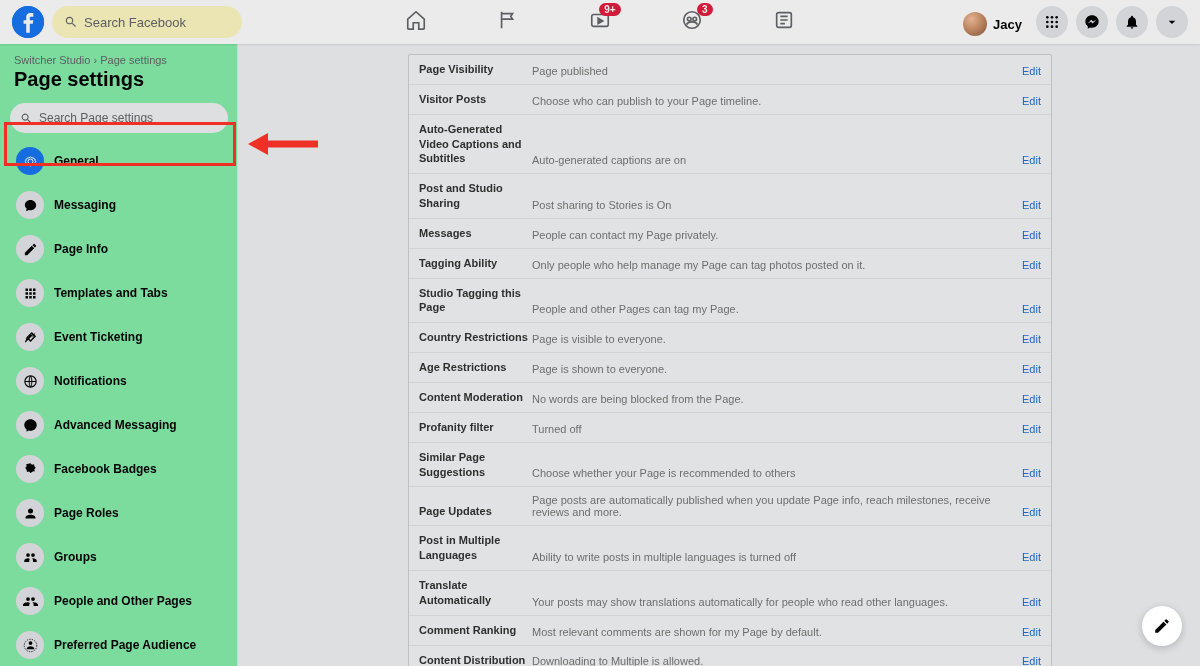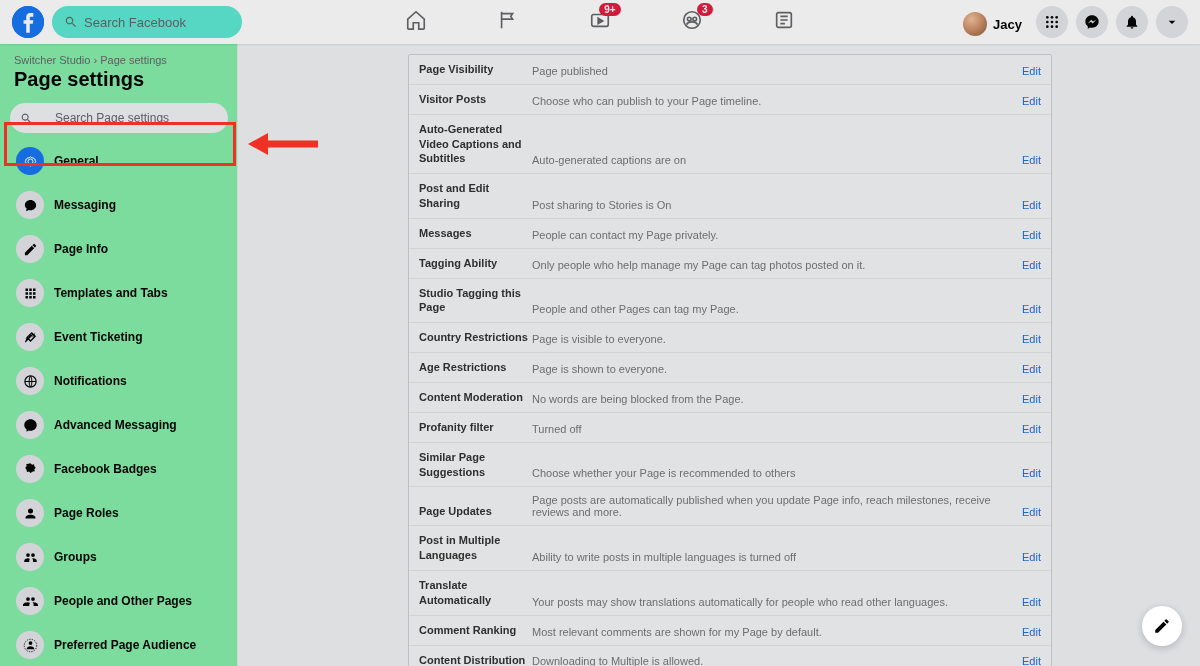--- a/index.html
+++ b/index.html
@@ -5,38 +5,38 @@
 * { margin: 0; padding: 0; box-sizing: border-box; font-family: Helvetica, Arial, sans-serif; }
 body { width: 1200px; height: 666px; overflow: hidden; background: #f0f2f5; position: relative; }
 
 
 .dim-overlay { position: absolute; inset: 0; background: rgba(0,0,0,0.08); z-index: 500; pointer-events: none; }
 
 
 .topbar { position: absolute; top: 0; left: 0; right: 0; height: 44px; background: #fff; display: flex; align-items: center; padding: 0 12px; box-shadow: 0 1px 2px rgba(0,0,0,.1); z-index: 10; }
 .fb-logo { width: 32px; height: 32px; border-radius: 50%; background: #1877f2; display: flex; align-items: center; justify-content: center; color: #fff; font-weight: 800; font-size: 22px; flex: none; }
 .fb-logo svg { width: 32px; height: 32px; }
-.search-pill { margin-left: 8px; background: #5eead4; border-radius: 20px; height: 32px; display: flex; align-items: center; padding: 0 12px; color: #65676b; font-size: 13px; width: 190px; }
+.search-pill { margin-left: 8px; background: #fef9c3; border-radius: 20px; height: 32px; display: flex; align-items: center; padding: 0 12px; color: #65676b; font-size: 13px; width: 190px; }
 .search-pill svg { width: 14px; height: 14px; margin-right: 6px; }
 .top-icons { flex: 1; display: flex; justify-content: center; gap: 70px; align-items: center; }
 .top-icon { position: relative; color: #65676b; }
 .top-icon svg { width: 22px; height: 22px; }
 .badge { position: absolute; top: -6px; right: -10px; background: #e41e3f; color: #fff; font-size: 10px; border-radius: 9px; padding: 1px 5px; font-weight: 600; }
 .top-right { display: flex; align-items: flex-end; gap: 8px; }
 .user-chip { display: flex; align-items: center; gap: 6px; font-size: 13px; font-weight: 600; color: #050505; padding: 2px 6px; border-radius: 16px; }
 .avatar { width: 24px; height: 24px; border-radius: 50%; background: radial-gradient(circle at 35% 30%, #f4c2a1 0%, #d49870 40%, #8b5a3c 100%); }
 .circ-btn { width: 32px; height: 32px; border-radius: 50%; background: #e4e6eb; display: flex; align-items: center; justify-content: center; color: #050505; }
 .circ-btn svg { width: 16px; height: 16px; }
 
 
 .sidebar { position: absolute; left: 0; top: 44px; bottom: 0; width: 238px; background: #86efac; overflow-y: auto; box-shadow: inset -1px 0 0 #e4e6eb; }
 .crumb { padding: 10px 14px 0; font-size: 11px; color: #65676b; }
 .crumb a { color: #65676b; text-decoration: none; }
 .page-title { padding: 2px 14px 8px; font-size: 20px; font-weight: 800; color: #050505; }
-.side-search { margin: 4px 10px 6px; background: #f0f2f5; border-radius: 18px; height: 30px; display: flex; align-items: center; padding: 0 10px; color: #65676b; font-size: 12px; gap: 22px; }
+.side-search { margin: 4px 10px 6px; background: #f0f2f5; border-radius: 18px; height: 30px; display: flex; align-items: center; padding: 0 10px; color: #65676b; font-size: 12px; gap: 6px; }
 .side-search svg { width: 13px; height: 13px; }
 .side-item { display: flex; align-items: center; padding: 8px 10px; gap: 10px; font-size: 12px; font-weight: 600; color: #050505; border-radius: 6px; margin: 0 6px; position: relative; text-align: right; }
 .side-item .ico { width: 28px; height: 28px; border-radius: 50%; background: #e4e6eb; display: flex; align-items: center; justify-content: center; color: #050505; flex: none; }
 .side-item .ico svg { width: 15px; height: 15px; }
 .side-item.active .ico { background: #1877f2; color: #fff; }
 
 
 .highlight-box { position: absolute; border: 3px solid #ef3125; z-index: 600; pointer-events: none; left: 4px; top: 122px; width: 232px; height: 44px; background: transparent; }
 .red-arrow { position: absolute; z-index: 601; left: 248px; top: 131px; pointer-events: none; }
 
@@ -255,21 +255,21 @@
         <div class="label">Visitor Posts</div>
         <div class="value">Choose who can publish to your Page timeline.</div>
         <div class="edit">Edit</div>
       </div>
       <div class="row">
         <div class="label">Auto-Generated Video Captions and Subtitles</div>
         <div class="value">Auto-generated captions are on</div>
         <div class="edit">Edit</div>
       </div>
       <div class="row">
-        <div class="label">Post and Edit Sharing</div>
+        <div class="label">Post and Studio Sharing</div>
         <div class="value">Post sharing to Stories is On</div>
         <div class="edit">Edit</div>
       </div>
       <div class="row">
         <div class="label">Messages</div>
         <div class="value">People can contact my Page privately.</div>
         <div class="edit">Edit</div>
       </div>
       <div class="row">
         <div class="label">Tagging Ability</div>

